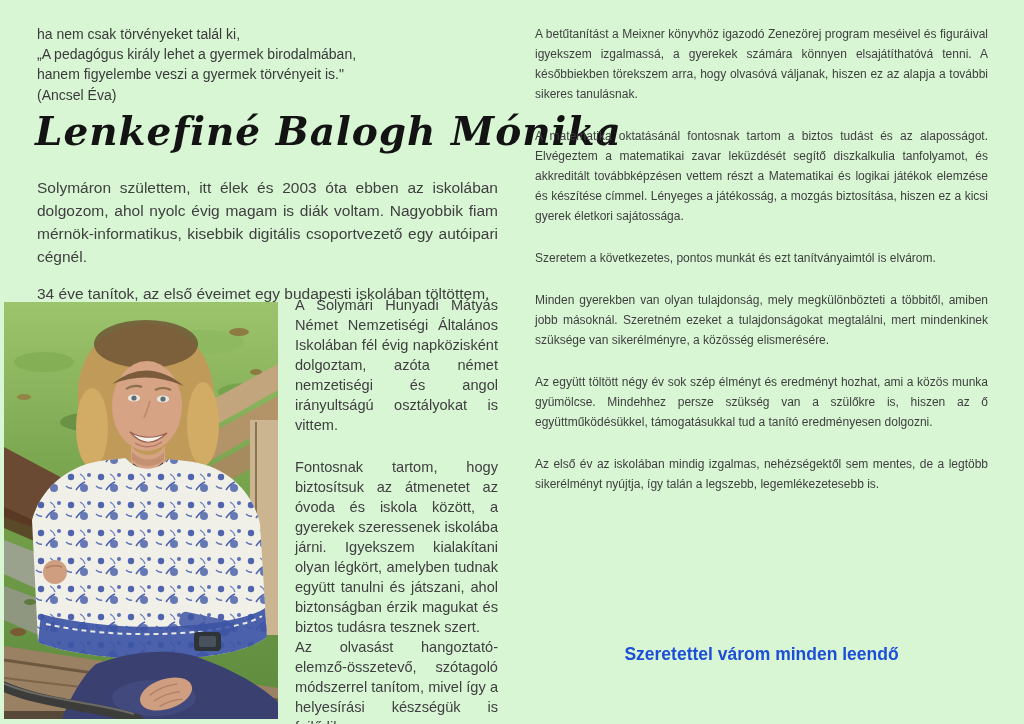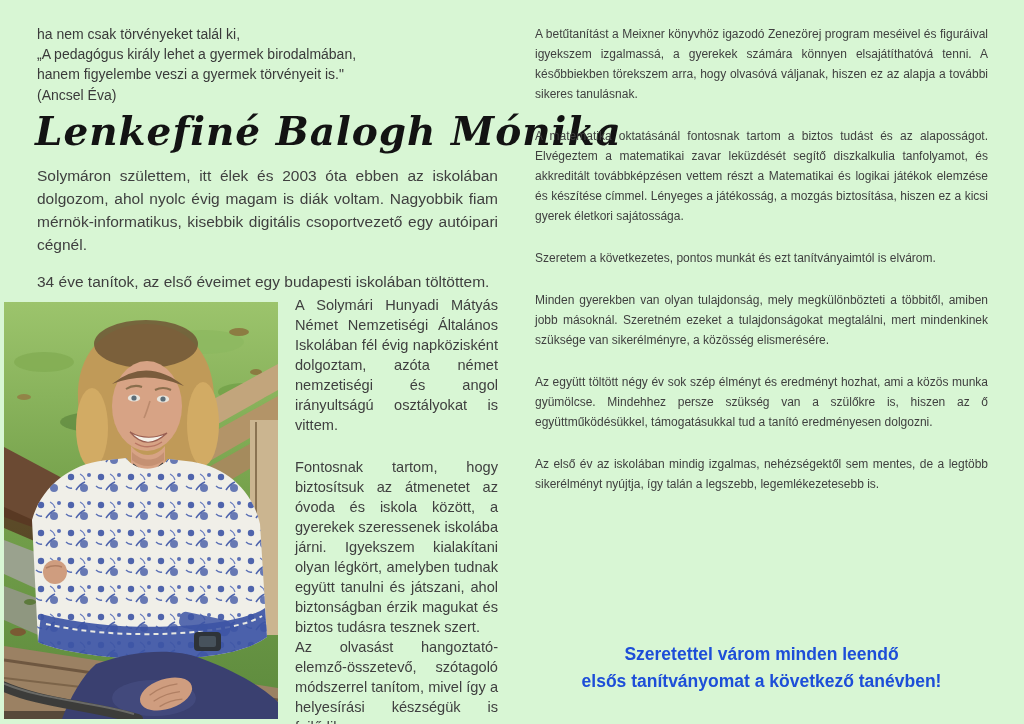--- a/index.html
+++ b/index.html
@@ -9,21 +9,21 @@
     font-family:"Liberation Sans",sans-serif;
   }
   .abs{position:absolute}
   .quote{left:37px;top:24px;width:440px;font-size:14px;line-height:20px;color:#3a3a3a}
   .quote-attr{width:316px;text-align:left;margin-top:1px}
   .page-title{
     left:35px;top:108px;width:462px;text-align:center;
     font-family:"DejaVu Serif",serif;font-style:italic;font-weight:bold;
     font-size:39px;color:#131313;letter-spacing:1px;white-space:nowrap;
   }
-  .intro-col{left:37px;top:164px;width:461px;font-size:15.5px;line-height:23px;text-align:justify}
+  .intro-col{left:37px;top:176px;width:461px;font-size:15.5px;line-height:23px;text-align:justify}
   .intro-col p{margin:0 0 14px 0}
   .side-col{left:295px;top:295px;width:203px;font-size:14.6px;line-height:20px;text-align:justify}
   .side-col p{margin:0}
   .side-col p.first{margin-bottom:22px}
   .right-col{left:535px;top:24px;width:453px;font-size:12px;line-height:20px;text-align:justify}
   .right-col p{margin:0 0 22px 0}
   .closing{
     left:535px;top:641px;width:453px;text-align:center;
     font-weight:bold;font-size:17.5px;line-height:27px;color:#1d4ed8;
   }
@@ -168,14 +168,13 @@
   <p>A betűtanítást a Meixner könyvhöz igazodó Zenezörej program meséivel és figuráival igyekszem izgalmassá, a gyerekek számára könnyen elsajátíthatóvá tenni. A későbbiekben törekszem arra, hogy olvasóvá váljanak, hiszen ez az alapja a további sikeres tanulásnak.</p>
   <p>A matematika oktatásánál fontosnak tartom a biztos tudást és az alaposságot. Elvégeztem a matematikai zavar leküzdését segítő diszkalkulia tanfolyamot, és akkreditált továbbképzésen vettem részt a Matematikai és logikai játékok elemzése és készítése címmel. Lényeges a játékosság, a mozgás biztosítása, hiszen ez a kicsi gyerek életkori sajátossága.</p>
   <p>Szeretem a következetes, pontos munkát és ezt tanítványaimtól is elvárom.</p>
   <p>Minden gyerekben van olyan tulajdonság, mely megkülönbözteti a többitől, amiben jobb másoknál. Szeretném ezeket a tulajdonságokat megtalálni, mert mindenkinek szüksége van sikerélményre, a közösség elismerésére.</p>
   <p>Az együtt töltött négy év sok szép élményt és eredményt hozhat, ami a közös munka gyümölcse. Mindehhez persze szükség van a szülőkre is, hiszen az ő együttműködésükkel, támogatásukkal tud a tanító eredményesen dolgozni.</p>
   <p>Az első év az iskolában mindig izgalmas, nehézségektől sem mentes, de a legtöbb sikerélményt nyújtja, így talán a legszebb, legemlékezetesebb is.</p>
 </div>
 
 <div class="abs closing">
   <div>Szeretettel várom minden leendő</div>
-  <div>elsős tanítványomat a következő tanévben!</div>
 </div>
 
 </body></html>

